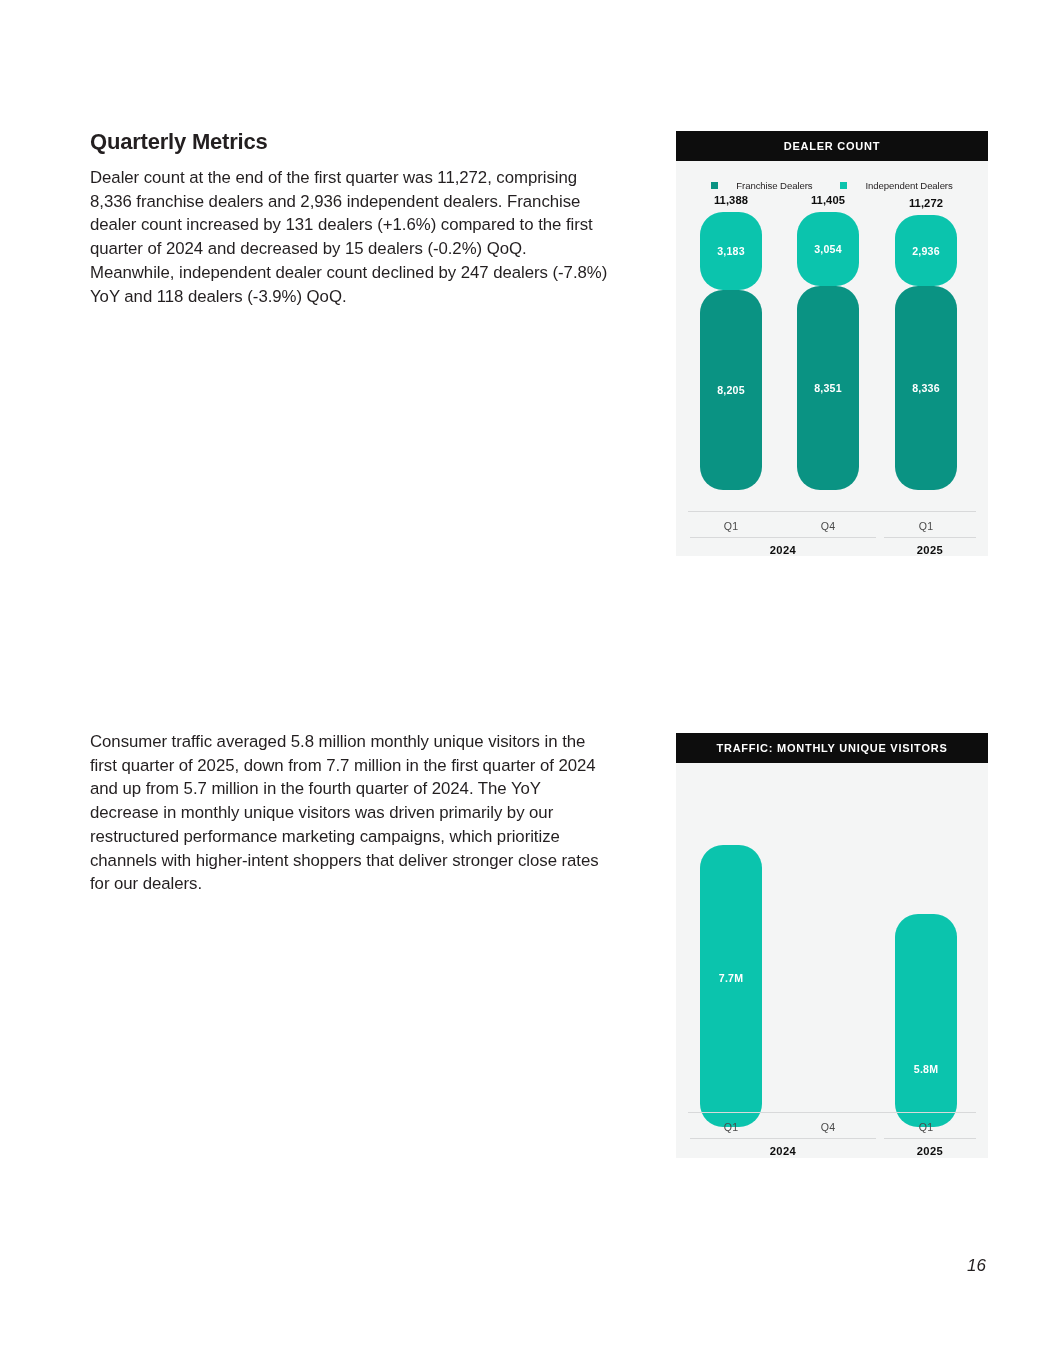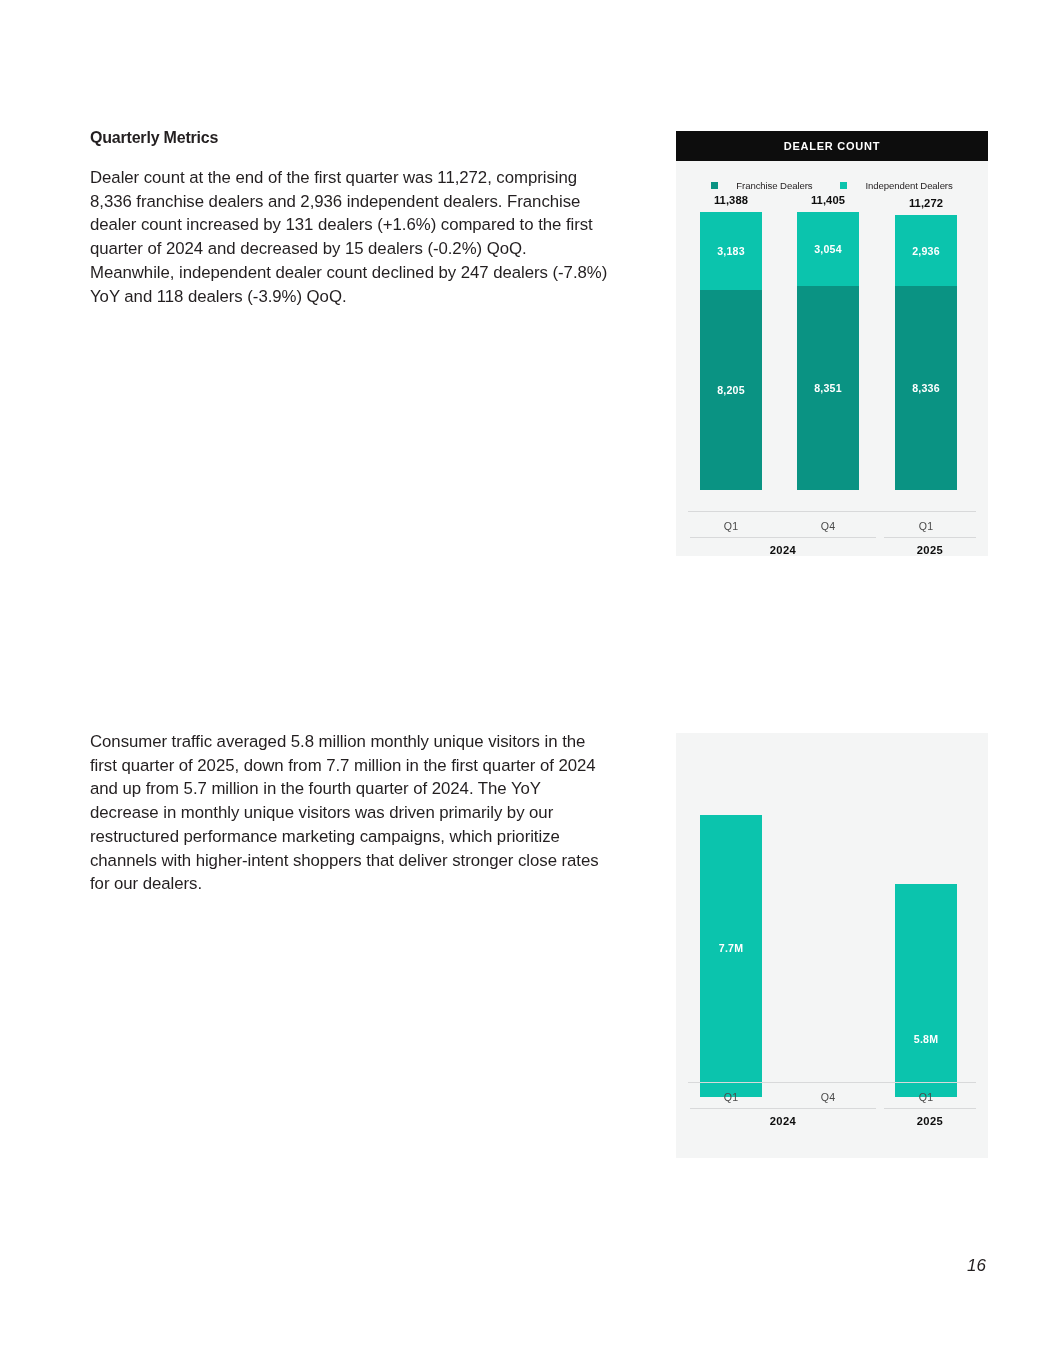--- a/index.html
+++ b/index.html
@@ -19,21 +19,21 @@
     background: #ffffff;
     overflow: hidden;
   }
 
   
   .section-heading {
     position: absolute;
     left: 90px;
     top: 129px;
     width: 520px;
-    font-size: 16px;
+    font-size: 22px;
     font-weight: bold;
     letter-spacing: -0.2px;
     color: #231f20;
   }
   .body-copy {
     position: absolute;
     left: 90px;
     width: 522px;
     font-size: 16.8px;
     line-height: 23.7px;
@@ -135,20 +135,21 @@
     bottom: 57px;
     display: flex;
     flex-direction: column;
   }
 
   .seg {
     position: relative;
     display: flex;
     align-items: center;
     justify-content: center;
+    border-radius: 23px;
   }
   .seg-label {
     color: #ffffff;
     font-size: 10.6px;
     font-weight: bold;
     letter-spacing: 0.2px;
     white-space: nowrap;
   }
 
   
@@ -253,20 +254,23 @@
           <div class="tick-label" style="left: 203px; top: 359px;">Q1</div>
           <div class="axis-line" style="left: 14px; width: 186px; top: 376px;"></div>
           <div class="year-label" style="left: 14px; width: 186px; top: 383px;">2024</div>
           <div class="axis-line" style="left: 208px; width: 92px; top: 376px;"></div>
           <div class="year-label" style="left: 208px; width: 92px; top: 383px;">2025</div>
         </div>
     </div>
   </div>
 
   <div class="chart-card traffic-card">
+    <div class="chart-title-bar">
+      <span class="chart-title">TRAFFIC: MONTHLY UNIQUE VISITORS</span>
+    </div>
     <div class="chart-body">
       <div class="plot" id="plot-traffic">
           <div class="bar-slot s0">
             <div class="bar-stack" style="height: 282.333px; bottom: 21px;">
               <div class="seg" style="background: rgb(11, 196, 173); height: 100%; align-items: flex-start;">
                 <span class="seg-label" style="margin-top: 127.05px;">7.7M</span>
               </div>
             </div>
           </div>
           <div class="bar-slot s2">

